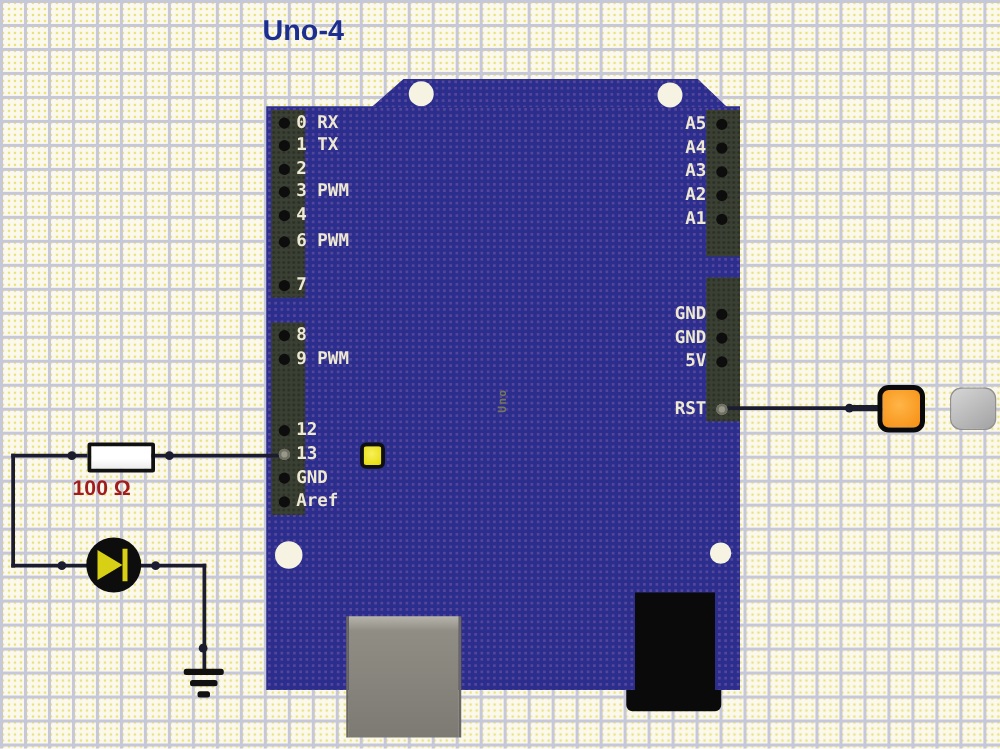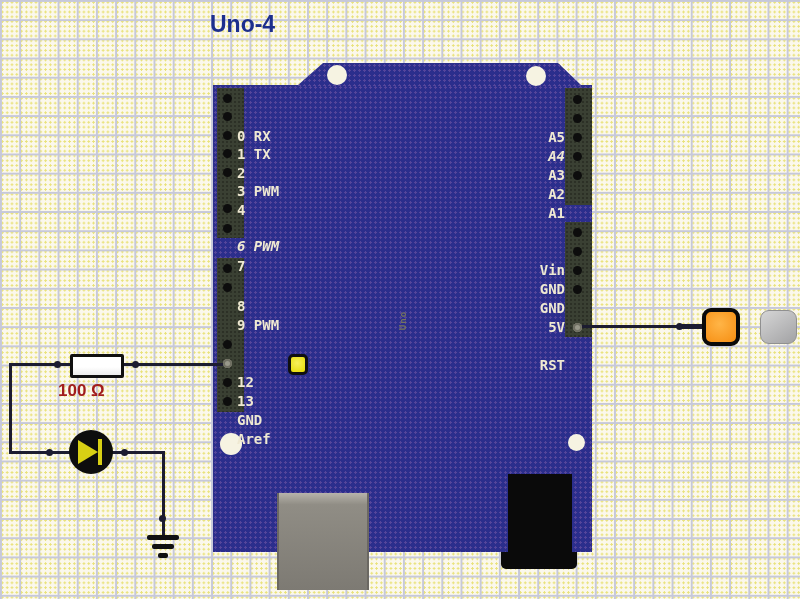--- a/index.html
+++ b/index.html
@@ -30,21 +30,21 @@
     background-size:5px 5px;
     clip-path:polygon(0px 23px,26px 0px,261px 0px,285px 23px);}
   .hole{border-radius:50%;background:#f6f3e2;}
   .strip{background:#3a4033;background-image:radial-gradient(#2c3026 1px,transparent 1.2px);background-size:4px 4px;}
   .prow{position:absolute;left:217px;width:130px;height:19px;}
   .prow.r{left:462px;}
   .pin{position:absolute;left:6px;top:5px;width:9px;height:9px;border-radius:50%;background:#0d0d0d;}
   .prow.r .pin{left:auto;right:10px;}
   .pin.connected{background:#98988a;box-shadow:inset 0 0 0 2px #6f6f62;}
   .plabel{position:absolute;left:20px;top:0;line-height:19px;font-size:14px;
-    font-weight:bold;color:#efe9d2;white-space:nowrap;margin-top:38px;}
+    font-weight:bold;color:#efe9d2;white-space:nowrap;}
   .prow.r .plabel{left:auto;right:27px;text-align:right;}
   .silk{left:382px;top:314px;width:44px;height:13px;text-align:center;
     transform:rotate(-90deg);font-size:9px;font-weight:bold;color:#75755e;letter-spacing:1px;}
   .onboard-led{left:288px;top:354px;width:14px;height:15px;border:3px solid #101010;
     border-radius:5px;background:radial-gradient(circle at 45% 40%,#f8f05c,#e4da00);}
   .usb{left:277px;top:493px;width:88px;height:97px;
     background:linear-gradient(180deg,#b7b4ab 0%,#908d85 12%,#7d7a73 100%);
     border-left:2px solid #6b6862;border-right:2px solid #6b6862;}
   .jack{left:508px;top:474px;width:64px;height:80px;background:#0a0a0a;}
   .jack-flange{left:501px;top:552px;width:76px;height:17px;background:#0a0a0a;border-radius:0 0 5px 5px;}
@@ -102,21 +102,21 @@
       <span class="plabel">2</span>
     </div>
   <div class="prow" style="top:144px;">
       <span class="pin"></span>
       <span class="plabel">3 PWM</span>
     </div>
   <div class="prow" style="top:163px;">
       <span class="pin"></span>
       <span class="plabel">4</span>
     </div>
-  <div class="prow" style="top:199px;font-style:italic;">
+  <div class="prow" style="top:184px;">
       <span class="pin"></span>
       <span class="plabel">6 PWM</span>
     </div>
   <div class="prow" style="top:219px;">
       <span class="pin"></span>
       <span class="plabel">7</span>
     </div>
 
   <div class="prow" style="top:259px;">
       <span class="pin"></span>
@@ -140,41 +140,37 @@
     </div>
   <div class="prow" style="top:392px;">
       <span class="pin"></span>
       <span class="plabel">Aref</span>
     </div>
 
   <div class="prow r" style="top:90px;">
       <span class="plabel">A5</span>
       <span class="pin"></span>
     </div>
-  <div class="prow r" style="top:109px;font-style:italic;">
+  <div class="prow r" style="top:109px;">
       <span class="plabel">A4</span>
       <span class="pin"></span>
     </div>
   <div class="prow r" style="top:128px;">
       <span class="plabel">A3</span>
       <span class="pin"></span>
     </div>
   <div class="prow r" style="top:147px;">
       <span class="plabel">A2</span>
       <span class="pin"></span>
     </div>
   <div class="prow r" style="top:166px;">
       <span class="plabel">A1</span>
       <span class="pin"></span>
     </div>
 
-  <div class="prow r" style="top:223px;">
-      <span class="plabel">Vin</span>
-      <span class="pin"></span>
-    </div>
   <div class="prow r" style="top:242px;">
       <span class="plabel">GND</span>
       <span class="pin"></span>
     </div>
   <div class="prow r" style="top:261px;">
       <span class="plabel">GND</span>
       <span class="pin"></span>
     </div>
   <div class="prow r" style="top:280px;">
       <span class="plabel">5V</span>

